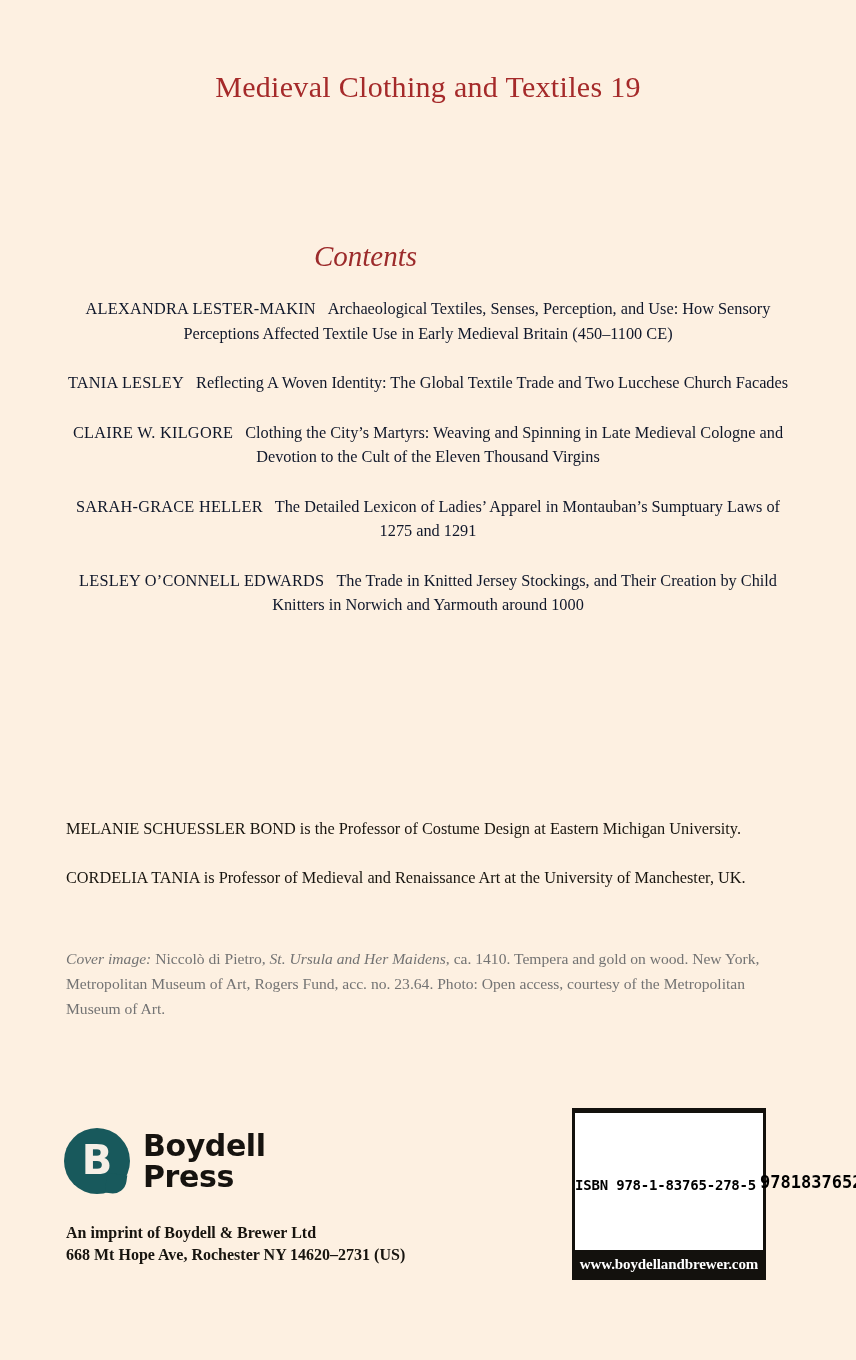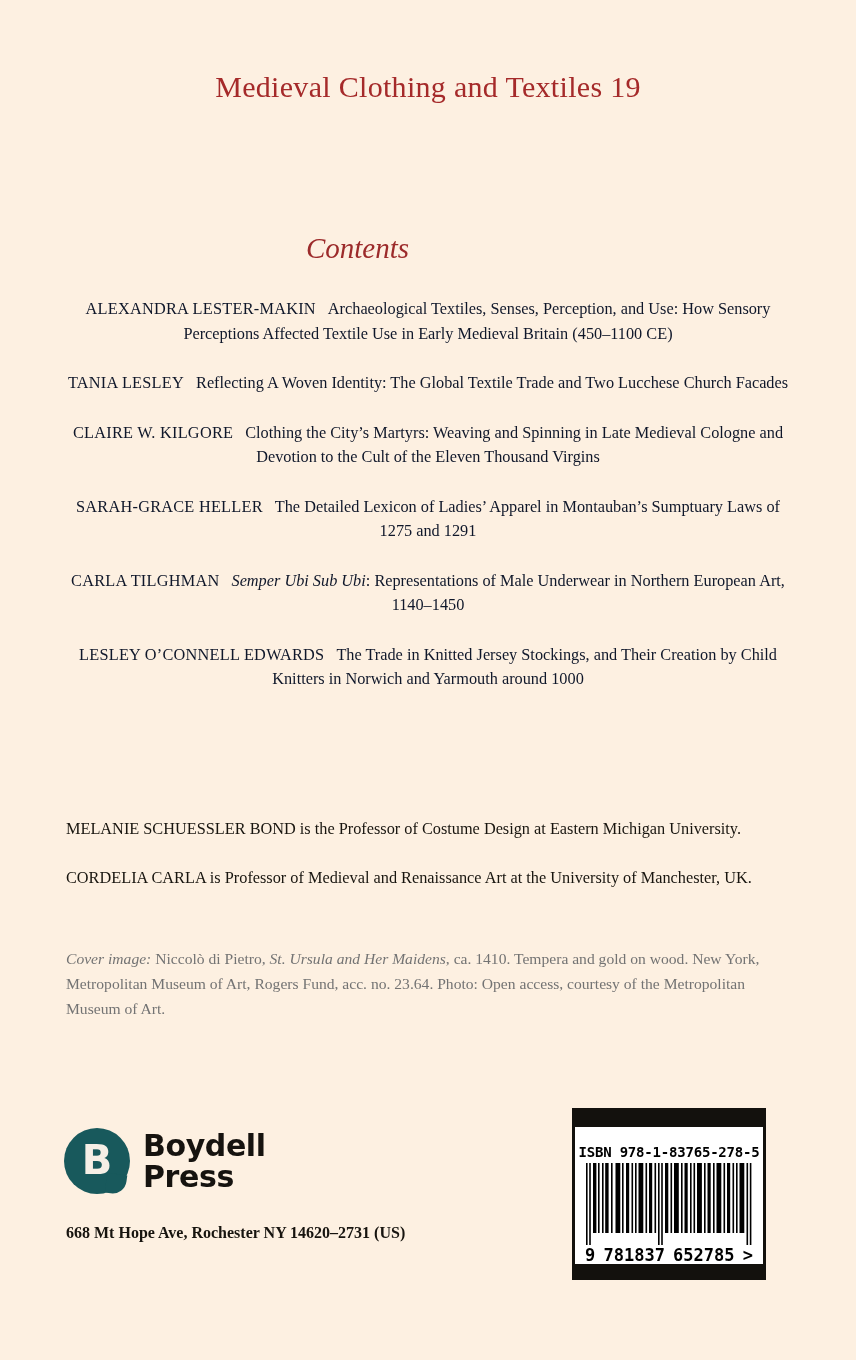--- a/index.html
+++ b/index.html
@@ -41,21 +41,21 @@
   .contents-heading {
     position: absolute;
     top: 224px;
     left: 0;
     width: 699px;
     text-align: center;
     font-size: 29px;
     font-style: italic;
     color: #9c2b2b;
     font-weight: normal;
-    margin: 8px;
+    margin: 16px;
   }
 
   
   .contents-list {
     position: absolute;
     top: 297px;
     left: 60px;
     width: 736px;
     text-align: center;
   }
@@ -178,29 +178,28 @@
     top: 1108px;
     width: 194px;
     height: 172px;
     background: #13110d;
     box-sizing: border-box;
     padding: 0;
   }
   .barcode-white {
     position: absolute;
     left: 3px;
-    top: 19px;
+    top: 5px;
     width: 188px;
     height: 137px;
     background: #ffffff;
     box-sizing: border-box;
     display: flex;
-    flex-direction: column;
+    flex-direction: row;
     align-items: center;
-    justify-content: flex-end;
   }
   .isbn-text {
     font-family: "DejaVu Sans Mono", "Liberation Mono", monospace;
     font-size: 14px;
     font-weight: bold;
     letter-spacing: -0.2px;
     color: #000;
     margin-top: 6px;
     white-space: nowrap;
   }
@@ -259,56 +258,54 @@
     </p>
 
     <p class="toc-entry">
       <span class="toc-author">CLAIRE W. KILGORE</span><span class="toc-gap"></span><span class="toc-title">Clothing the City’s Martyrs: Weaving and Spinning in Late Medieval Cologne and Devotion to the Cult of the Eleven Thousand Virgins</span>
     </p>
 
     <p class="toc-entry">
       <span class="toc-author">SARAH-GRACE HELLER</span><span class="toc-gap"></span><span class="toc-title">The Detailed Lexicon of Ladies’ Apparel in Montauban’s Sumptuary Laws of 1275 and 1291</span>
     </p>
 
-    <p class="toc-entry">
-      <span class="toc-author">CARLA TILGHMAN</span><span class="toc-gap"></span><span class="toc-title-italic">Semper Ubi Sub Ubi</span><span class="toc-title">: Representations of Male Underwear in Northern European Art, 1140–1450</span>
-    </p>
 
     <p class="toc-entry">
       <span class="toc-author">LESLEY O’CONNELL EDWARDS</span><span class="toc-gap"></span><span class="toc-title">The Trade in Knitted Jersey Stockings, and Their Creation by Child Knitters in Norwich and Yarmouth around 1000</span>
     </p>
 
   </div>
 
   <div class="bios">
     <p class="bio-para">
       <span>MELANIE SCHUESSLER BOND</span><span> is the Professor of Costume Design at Eastern Michigan University.</span>
     </p>
     <p class="bio-para">
-      <span>CORDELIA CARLA</span><span> is Professor of Medieval and Renaissance Art at the University of Manchester, UK.</span>
+      <span>CORDELIA TANIA</span><span> is Professor of Medieval and Renaissance Art at the University of Manchester, UK.</span>
     </p>
   </div>
 
   <p class="cover-credit">
     <span class="lead">Cover image:</span><span> Niccolò di Pietro, </span><span class="artwork">St. Ursula and Her Maidens</span><span>, ca. 1410. Tempera and gold on wood. New York, Metropolitan Museum of Art, Rogers Fund, acc. no. 23.64. Photo: Open access, courtesy of the Metropolitan Museum of Art.</span>
   </p>
 
   <div class="logo-block">
     <div class="logo-mark">
       <div class="bubble"></div>
       <div class="tail"></div>
       <div class="bee">B</div>
     </div>
     <div class="logo-words">
       <div>Boydell</div>
       <div>Press</div>
     </div>
   </div>
 
   <div class="imprint">
+    <div>An imprint of Boydell &amp; Brewer Ltd</div>
     <div>668 Mt Hope Ave, Rochester NY 14620–2731 (US)</div>
   </div>
 
   <div class="barcode-block">
     <div class="barcode-white">
       <div class="isbn-text">
         <span>ISBN</span>
         <span>978-1-83765-278-5</span>
       </div>
       <svg class="bars" viewBox="0 0 166 82" preserveAspectRatio="none" xmlns="http://www.w3.org/2000/svg">
@@ -352,15 +349,16 @@
           <rect x="163.8" y="0" width="1.6" height="82"></rect>
         </g>
       </svg>
       <div class="ean-digits">
         <span>9</span>
         <span>781837</span>
         <span>652785</span>
         <span>&gt;</span>
       </div>
     </div>
+    <div class="barcode-url">www.boydellandbrewer.com</div>
   </div>
 
 </div>
 
 </body></html>

